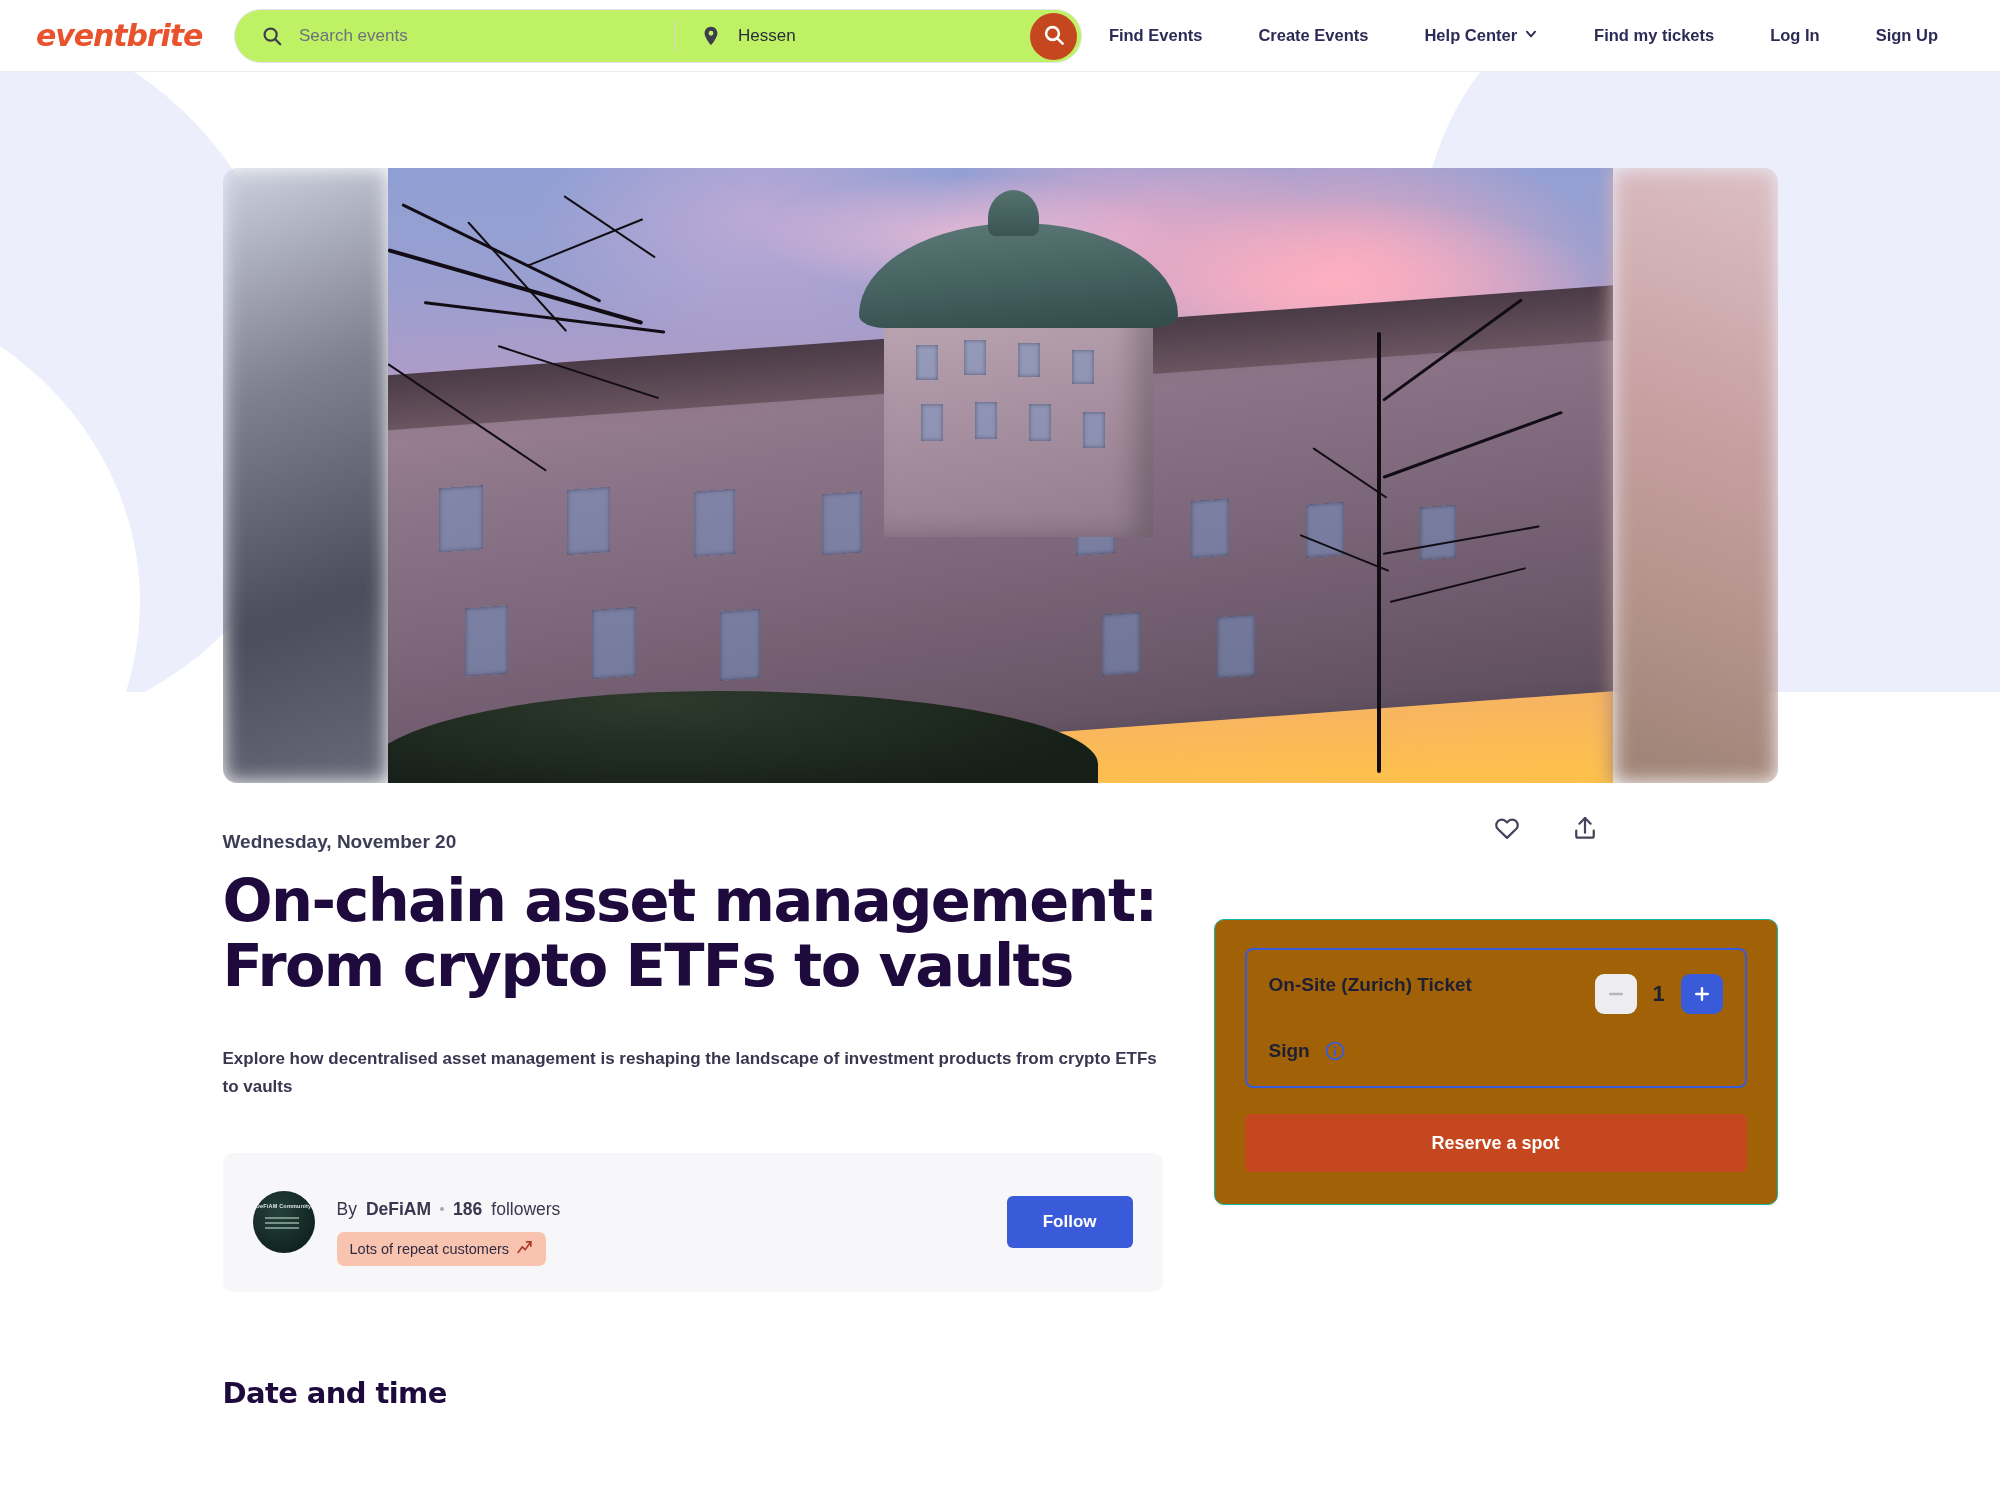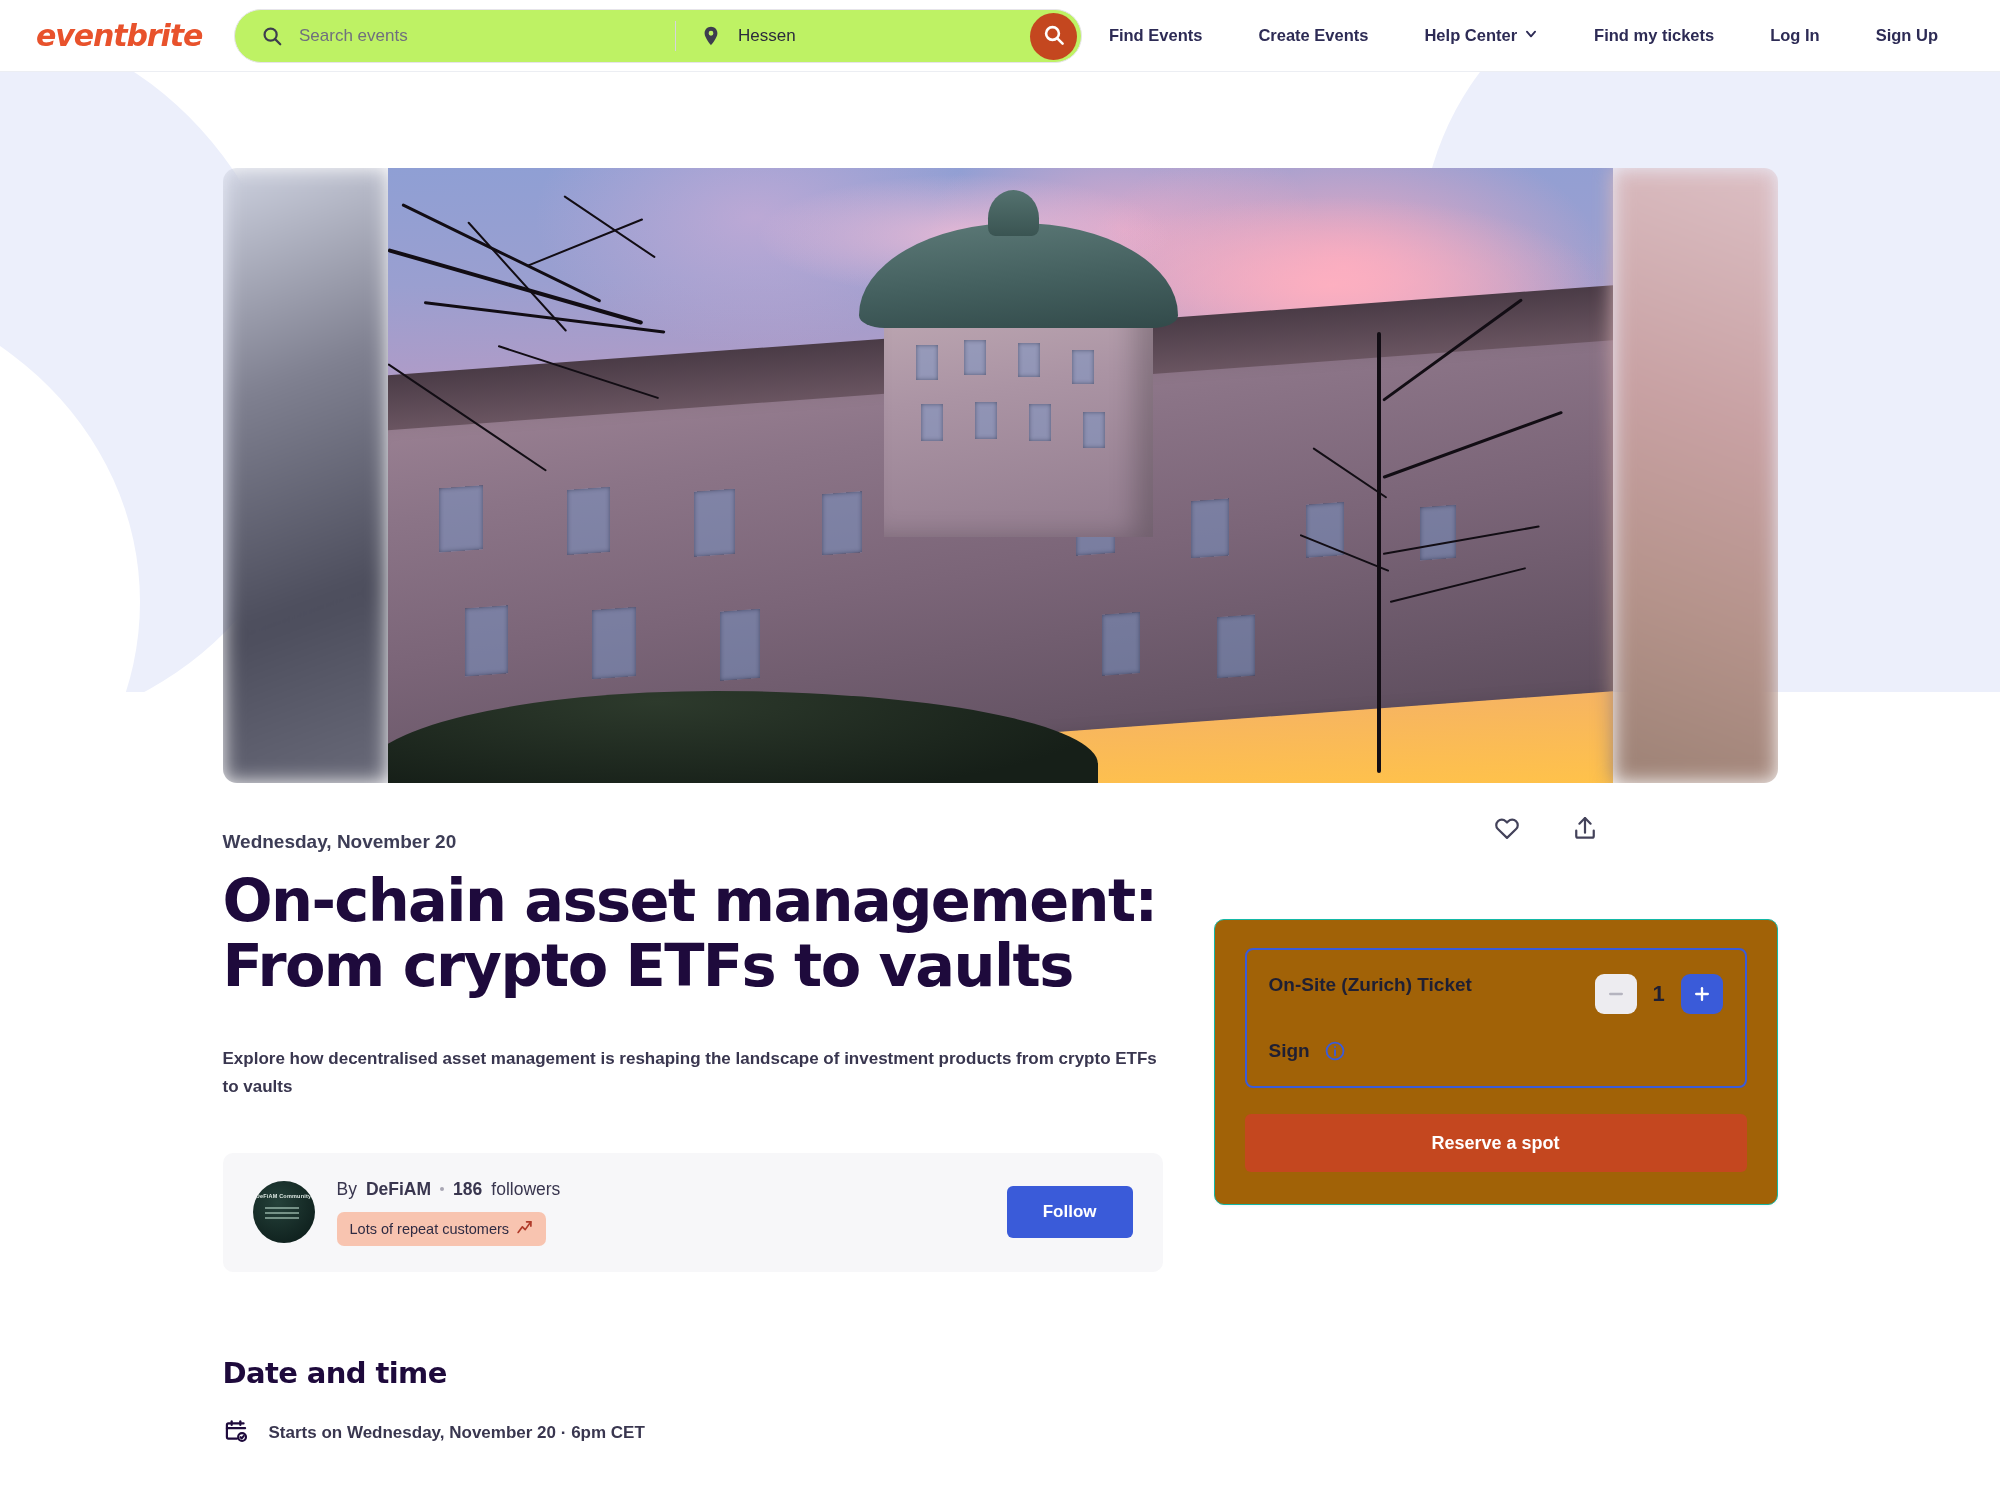--- a/index.html
+++ b/index.html
@@ -169,21 +169,21 @@
     width:62px; height:62px; border-radius:50%; flex:0 0 62px;
     background:radial-gradient(circle at 40% 35%, #25413a, #0f211e 78%);
     position:relative; overflow:hidden;
     display:flex; align-items:flex-start; justify-content:center;
   }
   .avatar-txt { font-size:5.5px; color:#dfe9e4; margin-top:12px;
                 font-weight:700; letter-spacing:.2px; }
   .avatar-lines { position:absolute; left:12px; top:26px; }
   .avatar-lines i { display:block; width:34px; height:2px; margin-bottom:3px;
                     background:rgba(190,220,205,.55); }
-  .org-body { margin-left:22px; }
+  .org-body { margin-left:22px;margin-top:20px; }
   .org-line { font-size:17.5px; color:#39364f; display:flex; align-items:center; gap:9px; }
   .org-line b { font-weight:800; }
   .dot { width:4px; height:4px; border-radius:50%; background:#a8a6b4; }
   .badge {
     display:inline-flex; align-items:center; gap:7px; margin-top:12px;
     background:#f8c4b0; color:#2f2b43; border-radius:7px;
     padding:7px 13px; font-size:14.5px; font-weight:400;
   }
   .followbtn {
     margin-left:auto; background:#3a5bd9; color:#fff; border:none;
@@ -416,33 +416,20 @@
                   <polyline points="3 19 9 11 13 15 21 4"></polyline>
                     <polyline points="15 4 21 4 21 10"></polyline>
                 </svg>
               </span>
             </div>
           </div>
           <button class="followbtn">Follow</button>
         </div>
 
         <h2 class="section-title">Date and time</h2>
-        <div class="dt-row">
-          <span>
-            <svg width="26" height="26" viewBox="0 0 24 24" fill="none" stroke="#1e0a3c" stroke-width="2" stroke-linecap="round" stroke-linejoin="round">
-              <path d="M19 5H5a1.4 1.4 0 0 0-1.4 1.4v11.2A1.4 1.4 0 0 0 5 19h8"></path>
-              <line x1="3.6" y1="9.4" x2="20.4" y2="9.4"></line>
-                <line x1="8" y1="3" x2="8" y2="6.4"></line>
-                <line x1="16" y1="3" x2="16" y2="6.4"></line>
-              <circle cx="17.6" cy="17.6" r="3.6"></circle>
-                <polyline points="16.2 17.7 17.3 18.8 19.2 16.5"></polyline>
-            </svg>
-          </span>
-          <span class="dt-text">Starts on Wednesday, November 20 · 6pm CET</span>
-        </div>
       </div>
 
       <div class="panel">
         <div class="ticket">
           <div class="ticket-top">
             <div class="ticket-name">On-Site (Zurich) Ticket</div>
             <div class="qty">
               <button class="qbtn qminus">
                 <svg width="20" height="20" viewBox="0 0 24 24" stroke="currentColor" stroke-width="2.8" stroke-linecap="round">
                     <line x1="5" y1="12" x2="19" y2="12"></line>

